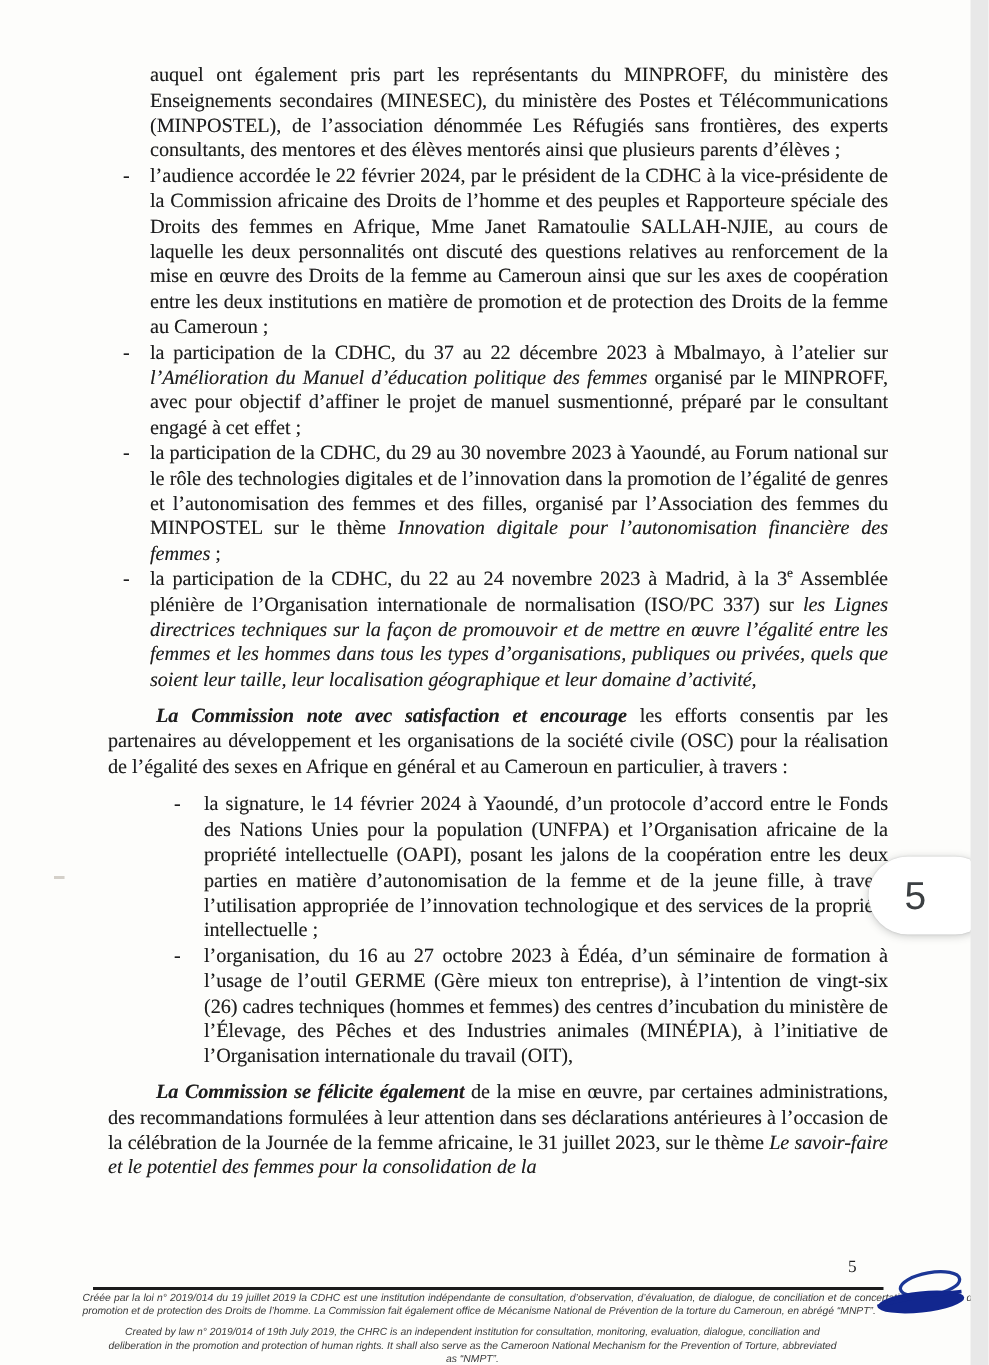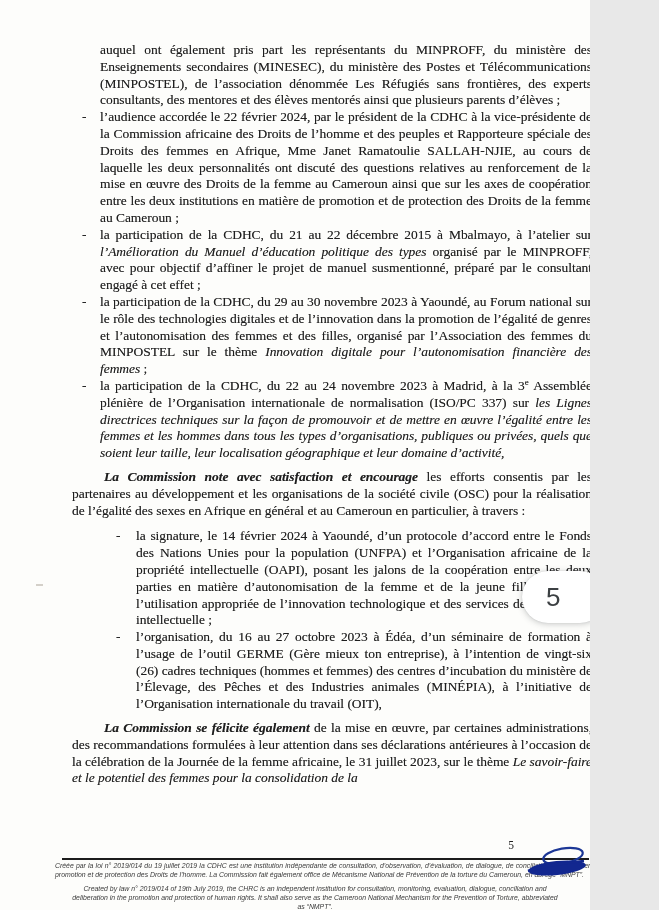--- a/index.html
+++ b/index.html
@@ -1,18 +1,18 @@
 <!DOCTYPE html>
 <html><head>
 <meta charset="utf-8">
 <style>
   html,body { margin:0; padding:0; }
   body { background:#e8e8e8; }
   .page {
-    position:relative; width:590px; height:910px;
+    position:relative; width:647px; height:910px;
     background:#fdfdfb; overflow:hidden;
     font-family:"Liberation Serif", serif;
     color:#1e1e1e;
   }
   .content {
     position:absolute; left:72px; top:42px; width:520px;
     font-size:13.5px; line-height:16.8px; text-align:justify;
     letter-spacing:-0.05px;
     text-shadow:0 0 0.4px rgba(20,20,20,0.45);
   }
@@ -63,21 +63,21 @@
   }
 </style>
 </head>
 <body>
 
 <div class="page">
 
   <div class="content">
       <div class="block bullet level1"><span>auquel ont également pris part les représentants du MINPROFF, du ministère des Enseignements secondaires (MINESEC), du ministère des Postes et Télécommunications (MINPOSTEL), de l’association dénommée Les Réfugiés sans frontières, des experts consultants, des mentores et des élèves mentorés ainsi que plusieurs parents d’élèves ;</span></div>
       <div class="block bullet level1"><span class="marker">-</span><span>l’audience accordée le 22 février 2024, par le président de la CDHC à la vice-présidente de la Commission africaine des Droits de l’homme et des peuples et Rapporteure spéciale des Droits des femmes en Afrique, Mme Janet Ramatoulie SALLAH-NJIE, au cours de laquelle les deux personnalités ont discuté des questions relatives au renforcement de la mise en œuvre des Droits de la femme au Cameroun ainsi que sur les axes de coopération entre les deux institutions en matière de promotion et de protection des Droits de la femme au Cameroun ;</span></div>
-      <div class="block bullet level1"><span class="marker">-</span><span>la participation de la CDHC, du 21 au 22 décembre 2015 à Mbalmayo, à l’atelier sur </span><i>l’Amélioration du Manuel d’éducation politique des types</i><span> organisé par le MINPROFF, avec pour objectif d’affiner le projet de manuel susmentionné, préparé par le consultant engagé à cet effet ;</span></div>
+      <div class="block bullet level1"><span class="marker">-</span><span>la participation de la CDHC, du 37 au 22 décembre 2023 à Mbalmayo, à l’atelier sur </span><i>l’Amélioration du Manuel d’éducation politique des femmes</i><span> organisé par le MINPROFF, avec pour objectif d’affiner le projet de manuel susmentionné, préparé par le consultant engagé à cet effet ;</span></div>
       <div class="block bullet level1"><span class="marker">-</span><span>la participation de la CDHC, du 29 au 30 novembre 2023 à Yaoundé, au Forum national sur le rôle des technologies digitales et de l’innovation dans la promotion de l’égalité de genres et l’autonomisation des femmes et des filles, organisé par l’Association des femmes du MINPOSTEL sur le thème </span><i>Innovation digitale pour l’autonomisation financière des femmes</i><span> ;</span></div>
       <div class="block bullet level1"><span class="marker">-</span><span>la participation de la CDHC, du 22 au 24 novembre 2023 à Madrid, à la 3</span><sup>e</sup><span> Assemblée plénière de l’Organisation internationale de normalisation (ISO/PC 337) sur </span><i>les Lignes directrices techniques sur la façon de promouvoir et de mettre en œuvre l’égalité entre les femmes et les hommes dans tous les types d’organisations, publiques ou privées, quels que soient leur taille, leur localisation géographique et leur domaine d’activité,</i></div>
       <div class="block paragraph"><b>La Commission note avec satisfaction et encourage</b><span> les efforts consentis par les partenaires au développement et les organisations de la société civile (OSC) pour la réalisation de l’égalité des sexes en Afrique en général et au Cameroun en particulier, à travers :</span></div>
       <div class="block bullet level2 gap-before"><span class="marker">-</span><span>la signature, le 14 février 2024 à Yaoundé, d’un protocole d’accord entre le Fonds des Nations Unies pour la population (UNFPA) et l’Organisation africaine de la propriété intellectuelle (OAPI), posant les jalons de la coopération entre les deux parties en matière d’autonomisation de la femme et de la jeune fille, à travers l’utilisation appropriée de l’innovation technologique et des services de la propriété intellectuelle ;</span></div>
       <div class="block bullet level2"><span class="marker">-</span><span>l’organisation, du 16 au 27 octobre 2023 à Édéa, d’un séminaire de formation à l’usage de l’outil GERME (Gère mieux ton entreprise), à l’intention de vingt-six (26) cadres techniques (hommes et femmes) des centres d’incubation du ministère de l’Élevage, des Pêches et des Industries animales (MINÉPIA), à l’initiative de l’Organisation internationale du travail (OIT),</span></div>
       <div class="block paragraph"><b>La Commission se félicite également</b><span> de la mise en œuvre, par certaines administrations, des recommandations formulées à leur attention dans ses déclarations antérieures à l’occasion de la célébration de la Journée de la femme africaine, le 31 juillet 2023, sur le thème </span><i>Le savoir-faire et le potentiel des femmes pour la consolidation de la</i></div>
     </div>
 
   <div class="speck"></div>
 

